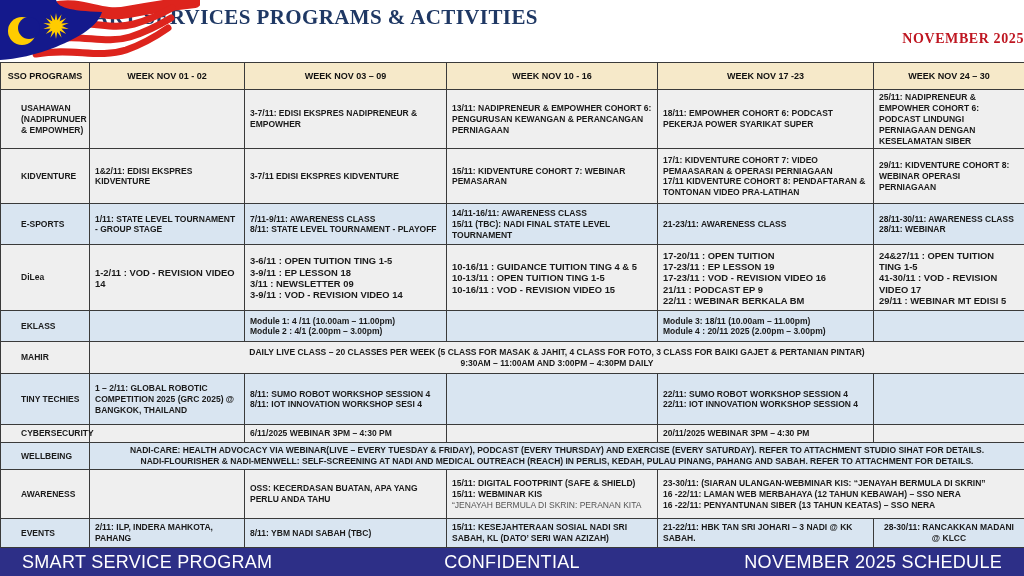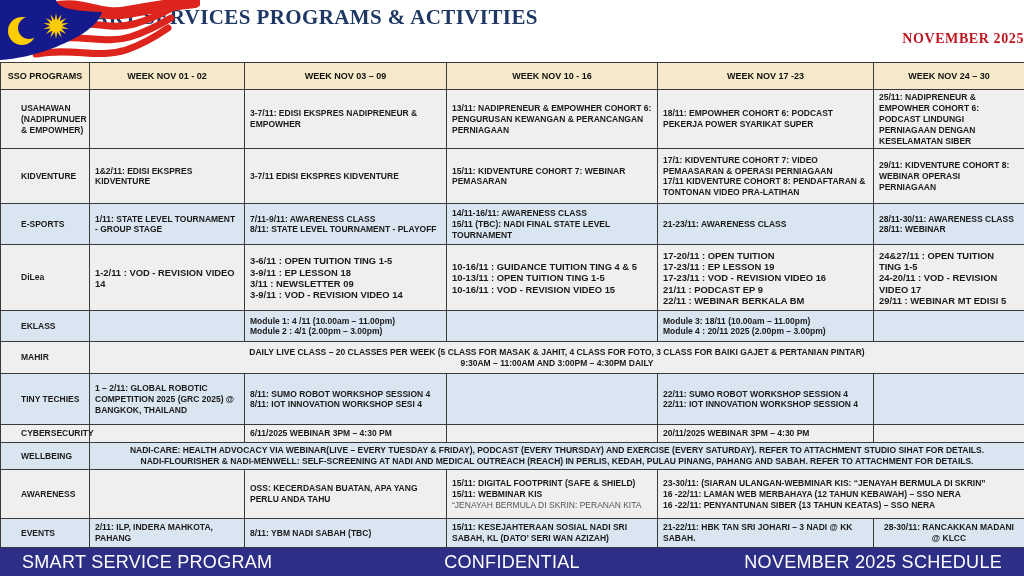--- a/index.html
+++ b/index.html
@@ -167,21 +167,21 @@
           </td>
           <td>
             <div class="ln">17-20/11 : OPEN TUITION</div>
             <div class="ln">17-23/11 : EP LESSON 19</div>
             <div class="ln">17-23/11 : VOD - REVISION VIDEO 16</div>
             <div class="ln">21/11 : PODCAST EP 9</div>
             <div class="ln">22/11 : WEBINAR BERKALA BM</div>
           </td>
           <td>
             <div class="ln">24&amp;27/11 : OPEN TUITION TING 1-5</div>
-            <div class="ln">24-20/11 : VOD - REVISION VIDEO 17</div>
+            <div class="ln">41-30/11 : VOD - REVISION VIDEO 17</div>
             <div class="ln">29/11 : WEBINAR MT EDISI 5</div>
           </td>
         </tr>
         <tr class="row-blue">
           <td class="program">EKLASS</td>
           <td></td>
           <td>
             <div class="ln">Module 1: 4 /11 (10.00am – 11.00pm)</div>
             <div class="ln">Module 2 : 4/1 (2.00pm – 3.00pm)</div>
           </td>

